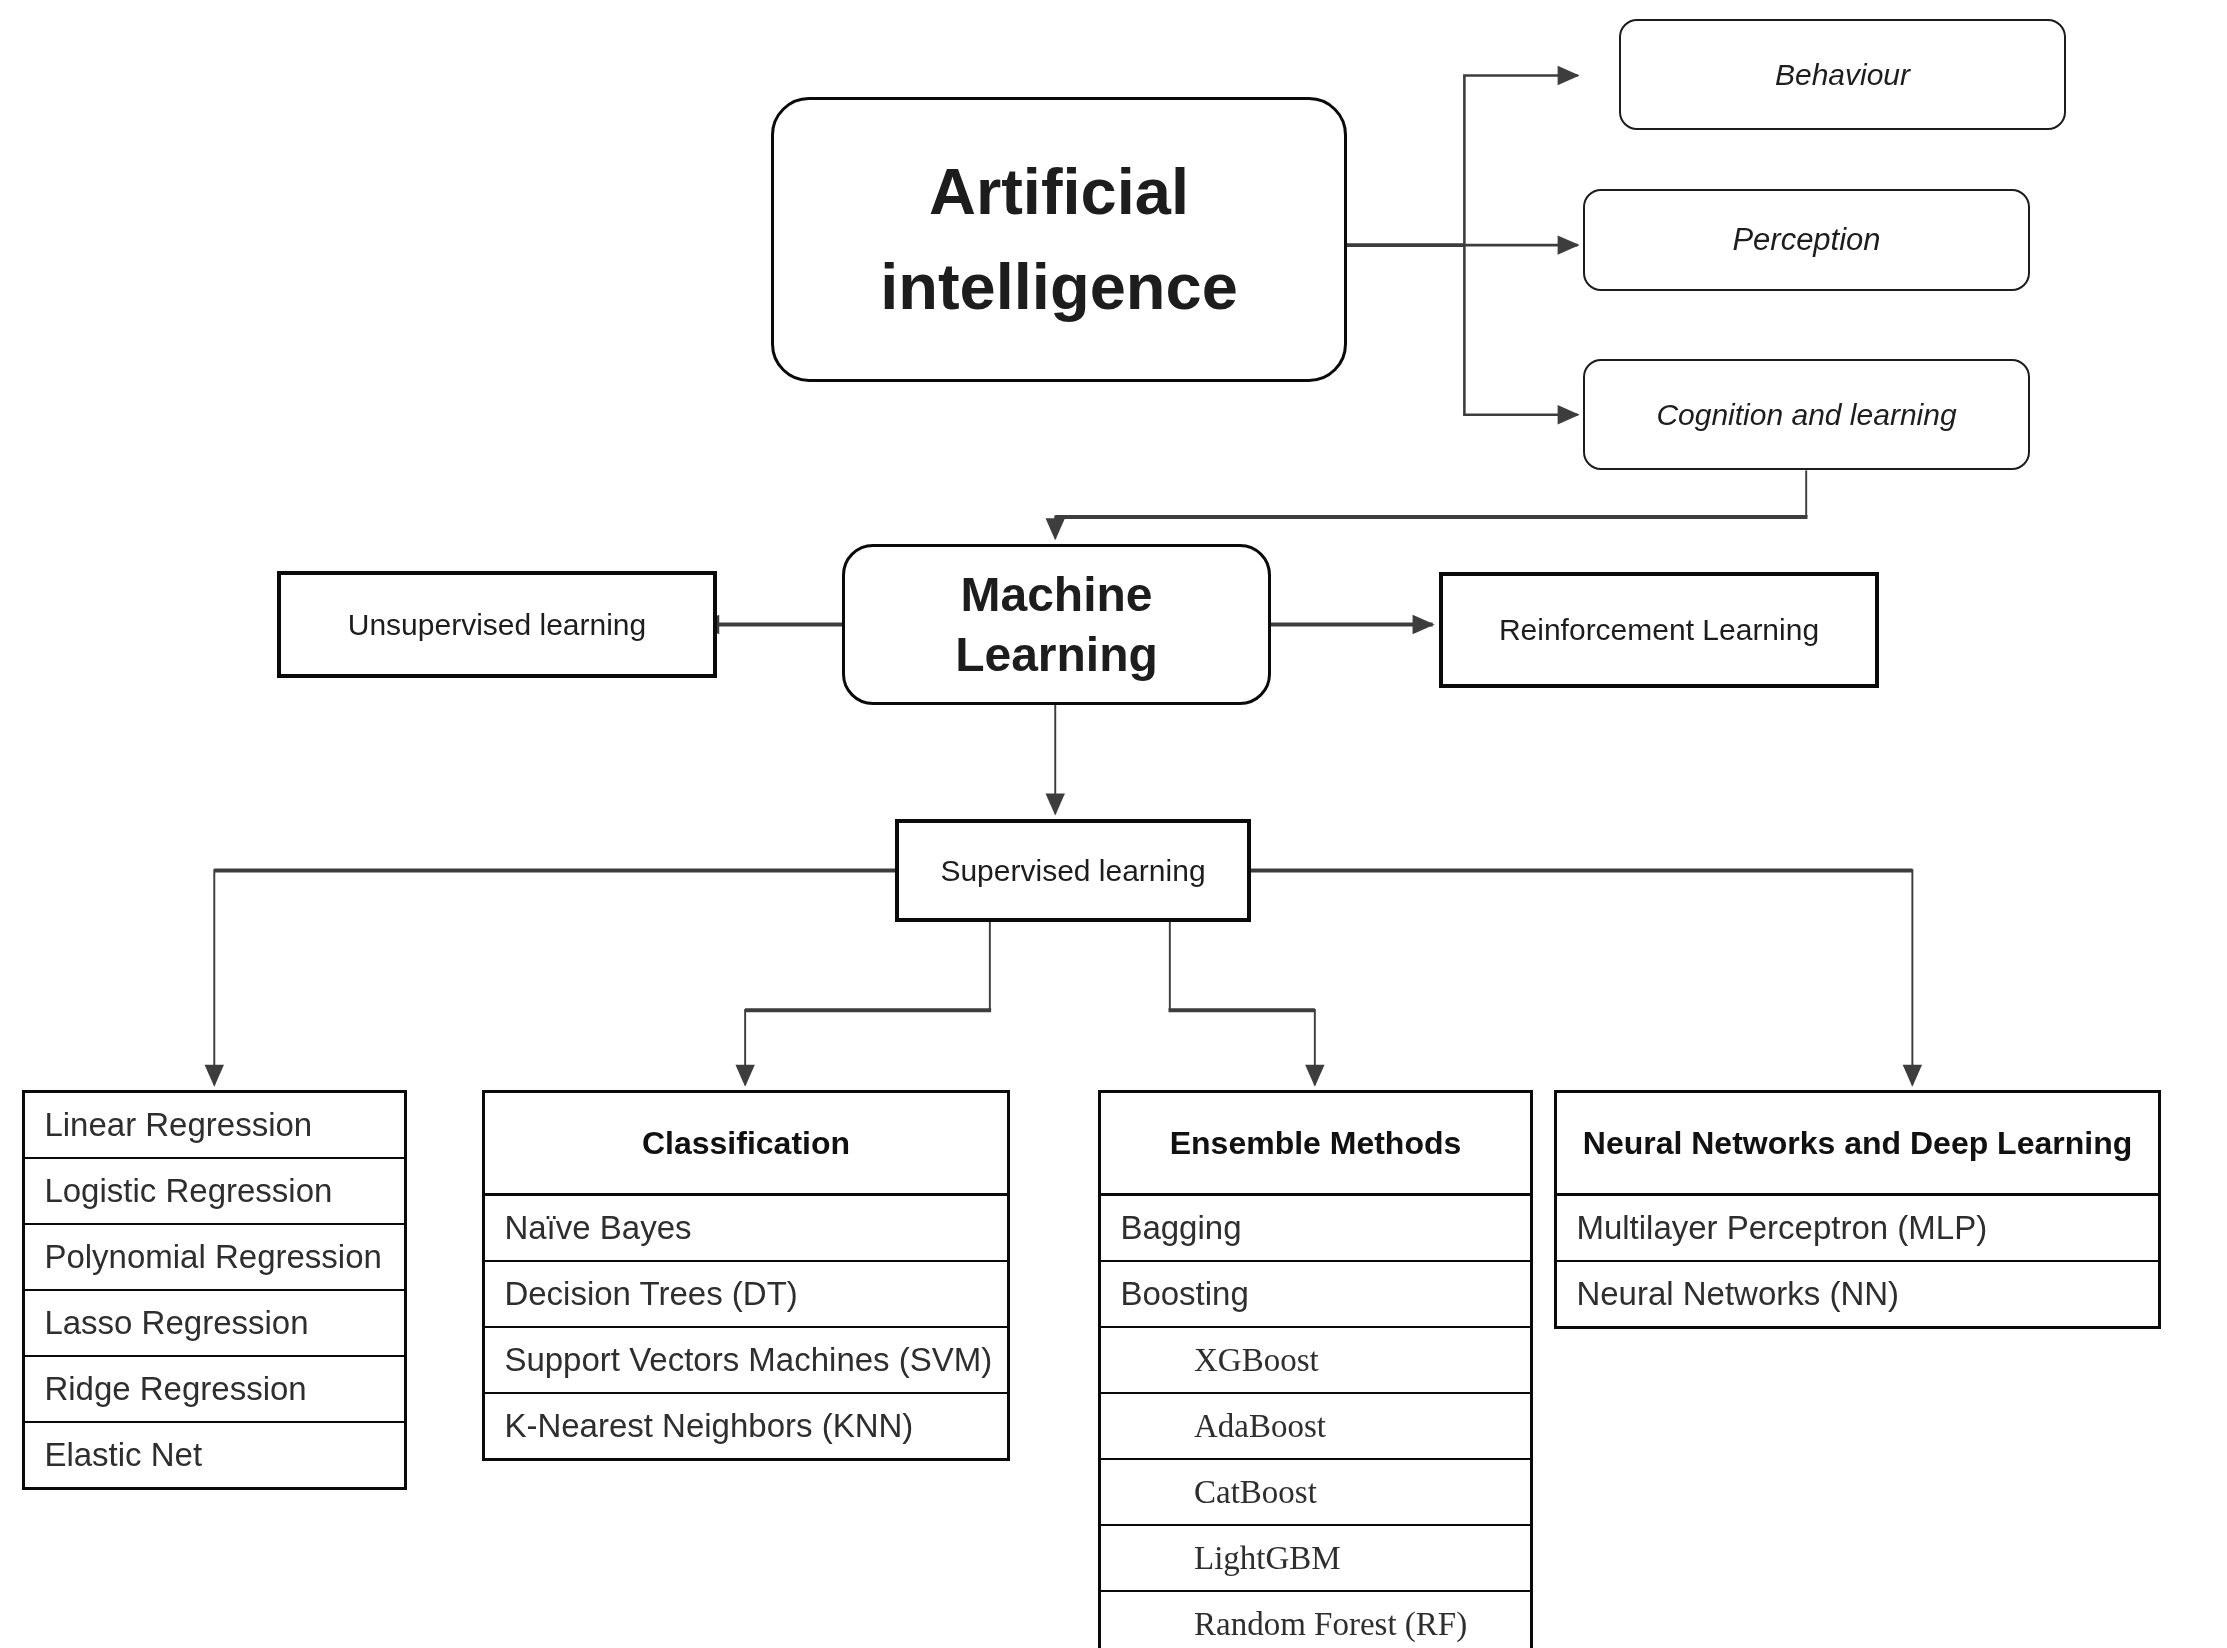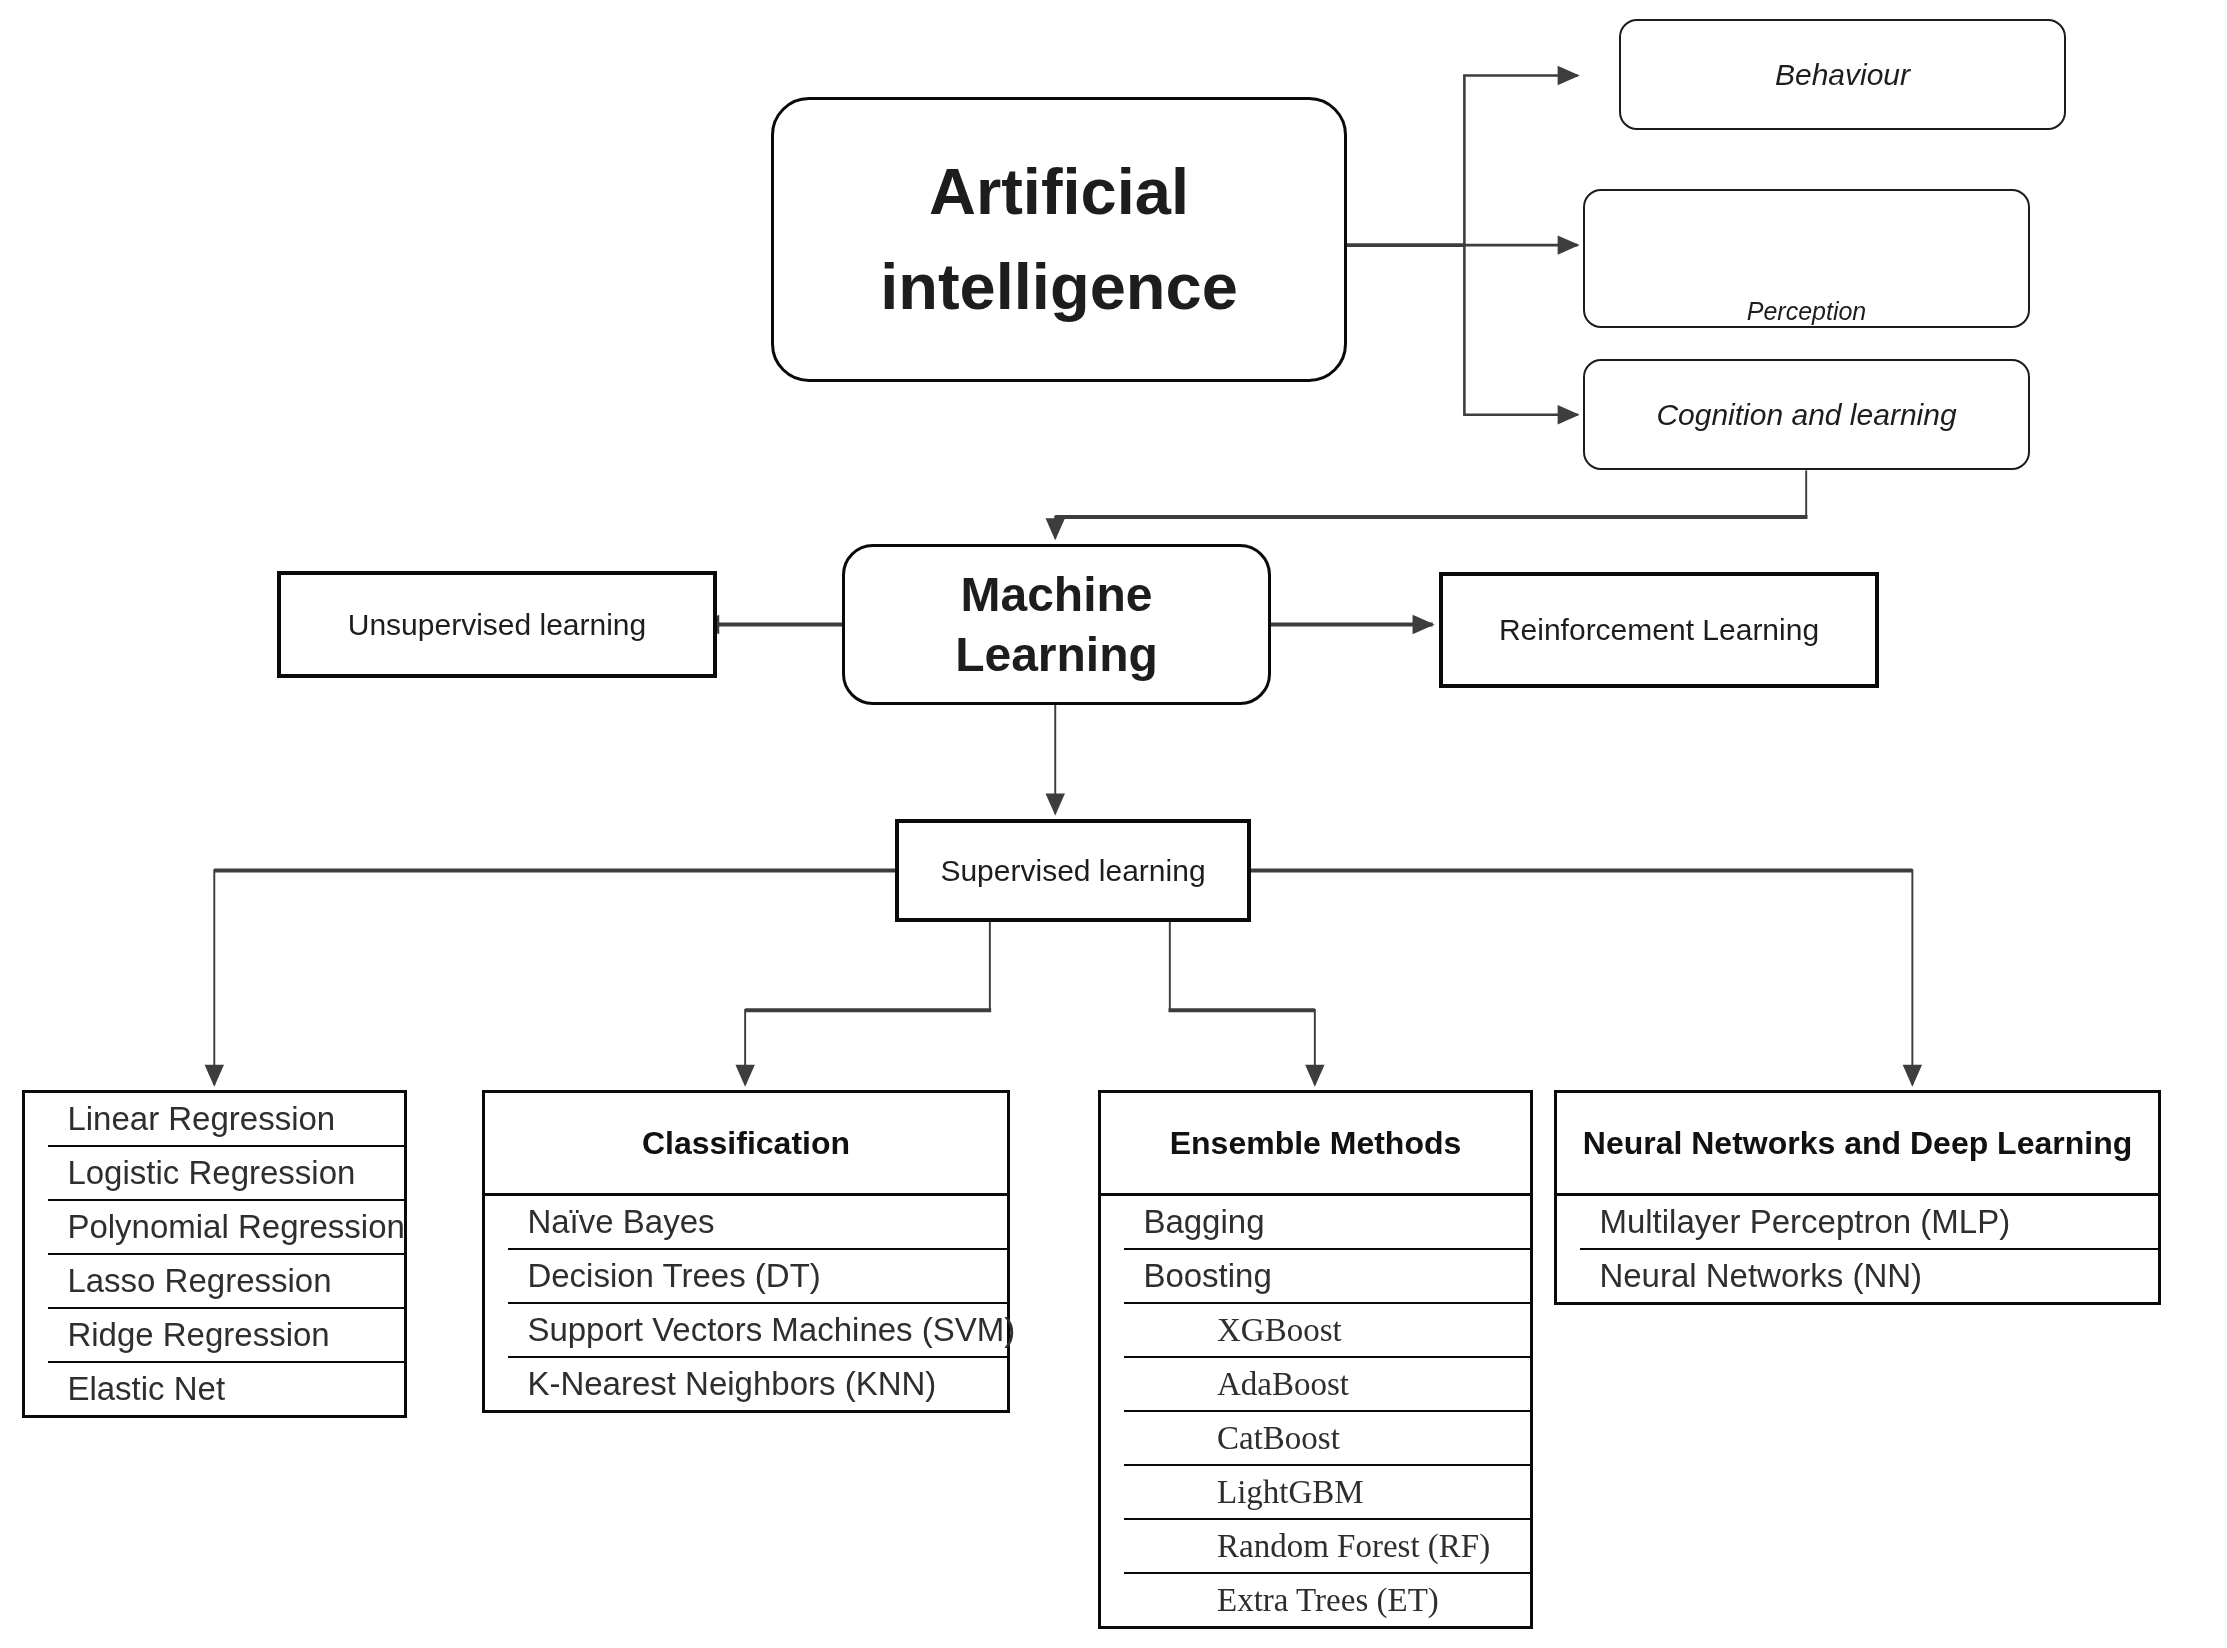--- a/index.html
+++ b/index.html
@@ -50,22 +50,22 @@
   .rect {
     border: 4.5px solid var(--border);
   }
 
   #ai-box      { left: 771px; top: 97px;  width: 576px; height: 285px;
                  font-size: 65px; font-weight: bold; line-height: 1.45; padding: 7px 39px; }
   #ml-box      { left: 842px; top: 544px;  width: 429px; height: 161px;
                  font-size: 48px;  font-weight: bold; line-height: 1.25; padding: 0 78px; border-radius: 31px; }
   #behaviour-box  { left: 1583px; top: 19.4px;  width: 447px; height: 111px;
                     font-size: 30px; font-style: italic; margin-left: 36px; }
-  #perception-box { left: 1583px; top: 189px; width: 447px; height: 139px;
-                    font-size: 25px; font-style: italic; align-items: flex-end; }
+  #perception-box { left: 1583px; top: 189px; width: 447px; height: 102px;
+                    font-size: 31px; font-style: italic; }
   #cognition-box  { left: 1583px; top: 359px; width: 447px; height: 111px;
                     font-size: 30px; font-style: italic; }
   #unsupervised-box  { left: 253px;  top: 571px;  width: 440px; height: 107px; font-size: 30px; margin-left: 24px; }
   #reinforcement-box { left: 1439px; top: 572px;  width: 440px; height: 116px; font-size: 30px; }
   #supervised-box    { left: 895px; top: 819px; width: 356px; height: 103px; font-size: 30px; }
 
   .tbl {
     position: absolute;
     top: 1090px;
     box-sizing: border-box;
@@ -82,29 +82,28 @@
     border-bottom: 3.2px solid var(--border);
     display: flex;
     align-items: center;
     justify-content: center;
     font-size: 32px;
     font-weight: bold;
     white-space: nowrap;
     color: #111111;
   }
   .trow {
-    height: 52px;
+    height: 64px;
     border-top: 2.6px solid var(--border);
     display: flex;
     align-items: center;
     padding-left: 19.4px;
     font-size: 33px;
     color: #2e2e2e;
     white-space: nowrap;
-    margin-left: 23px;
   }
   .trow:first-child { border-top: none; }
   .trow.indent { padding-left: 93px; font-family: Liberation Serif, serif; }
 </style>
 </head>
 <body>
 
 <div id="canvas" style="--line: #3d3d3d; --border: #0a0a0a; background: rgb(255, 255, 255);">
 
   <svg id="connectors" viewBox="0 0 3440 2546" xmlns="http://www.w3.org/2000/svg">

